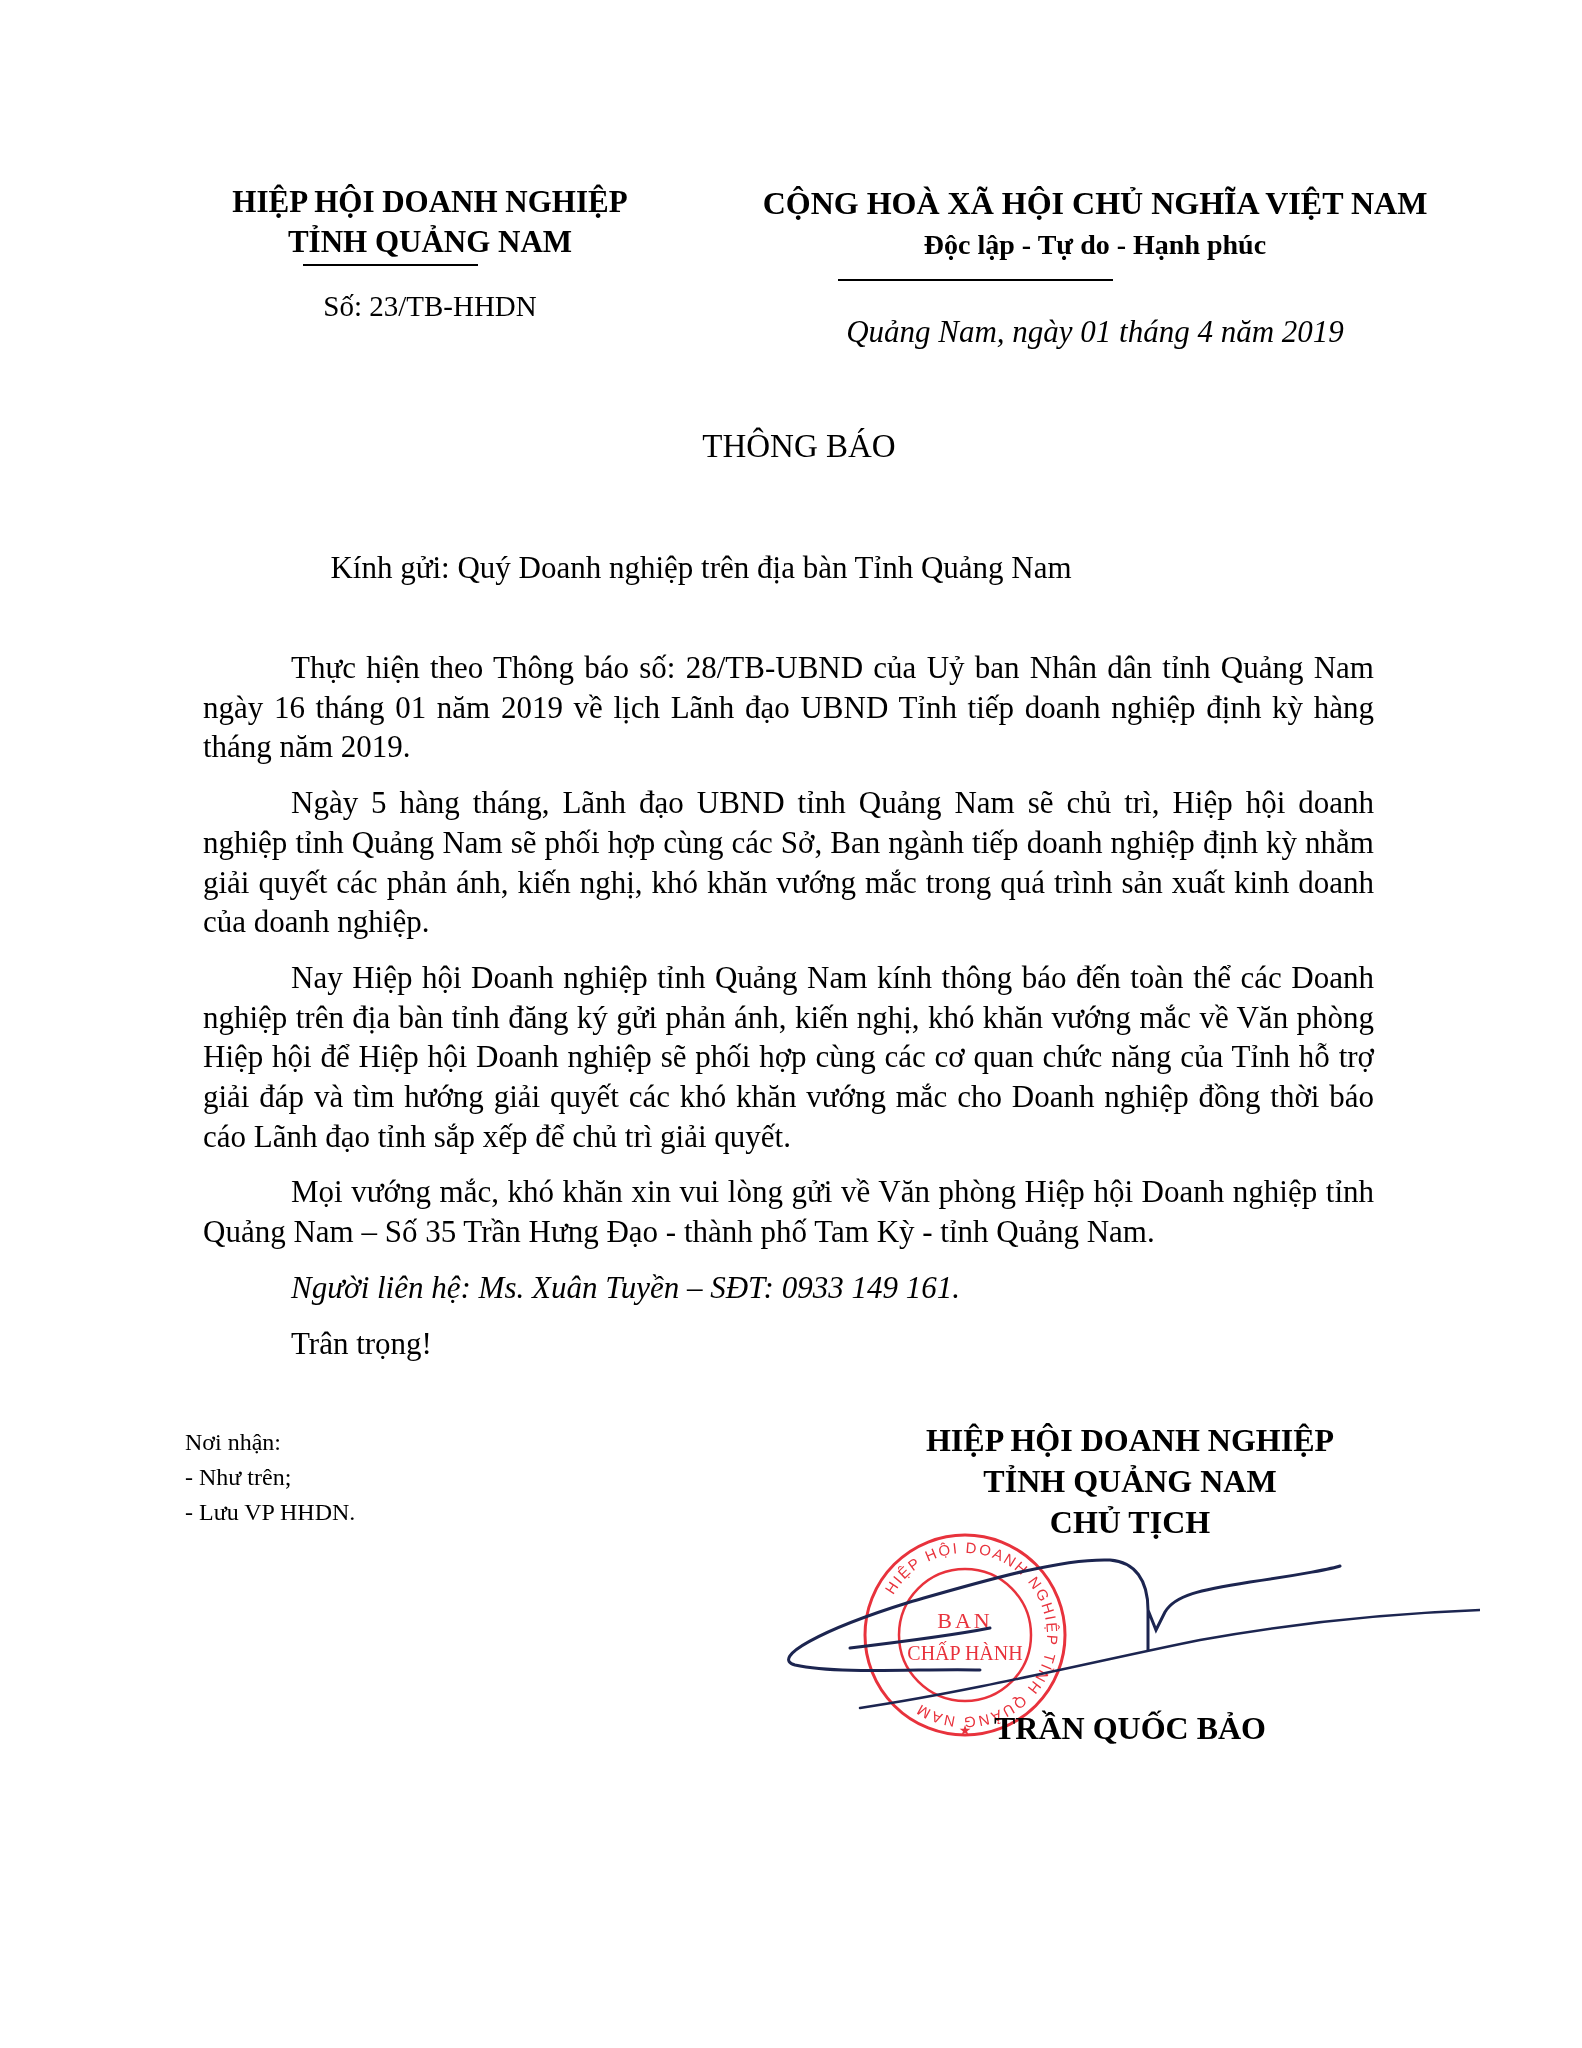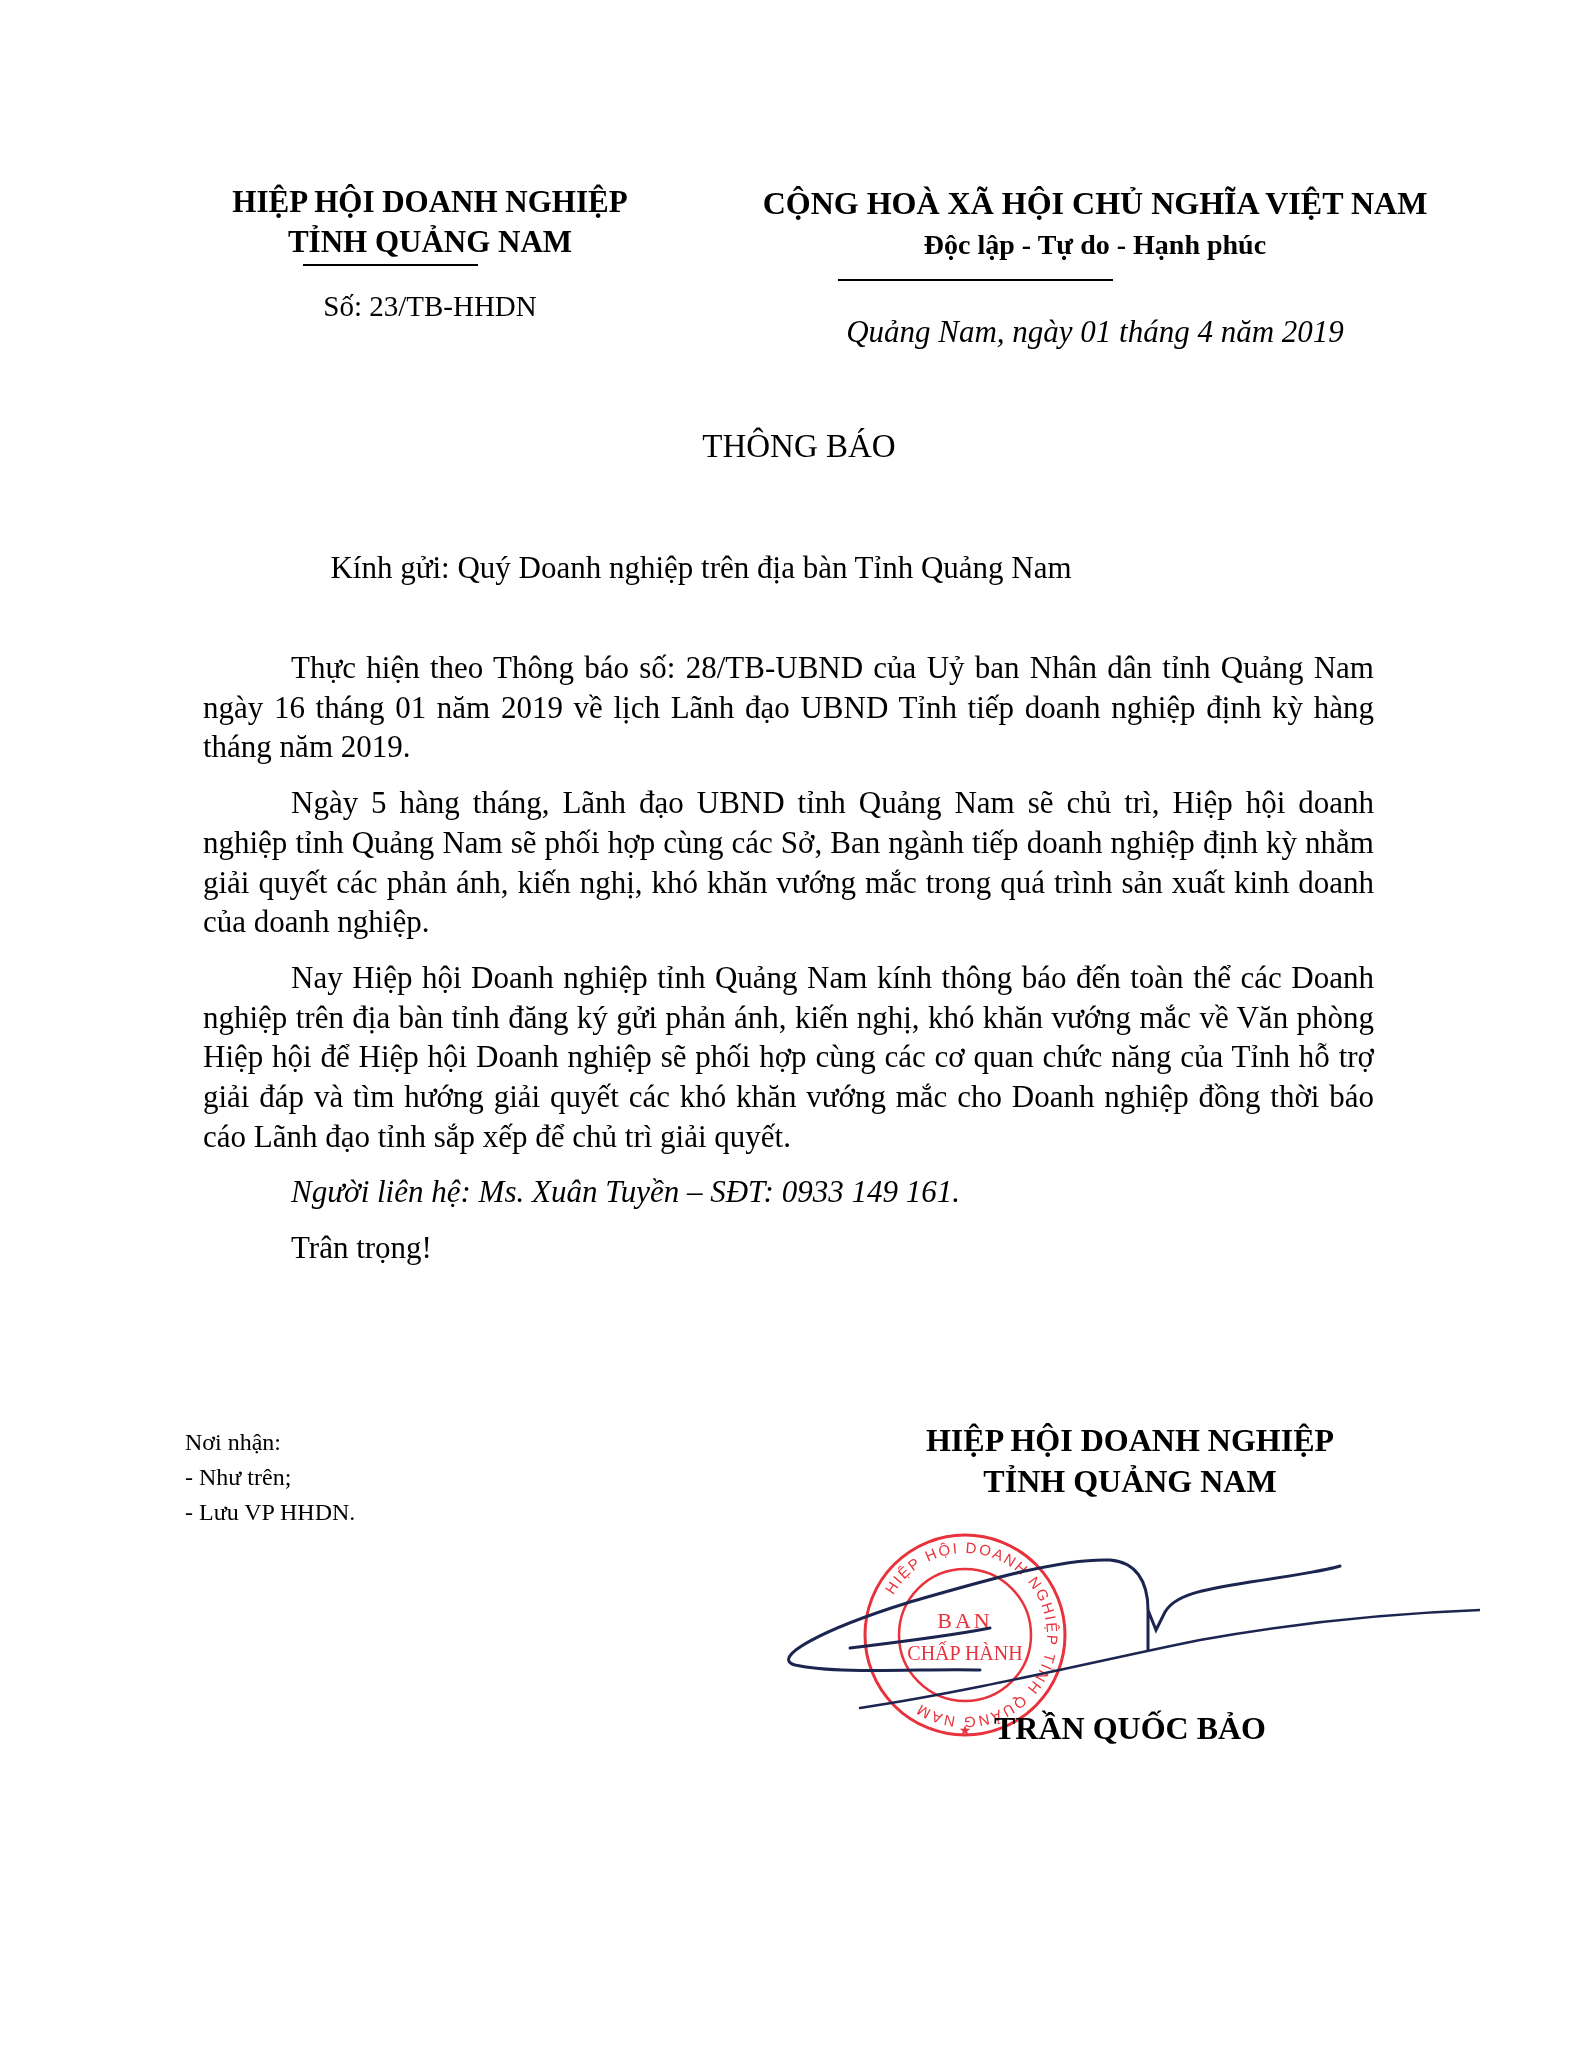--- a/index.html
+++ b/index.html
@@ -58,33 +58,35 @@
 <div class="abs title-block center">
   <div class="t1">THÔNG BÁO</div>
 </div>
 
 <div class="abs to-line">Kính gửi: Quý Doanh nghiệp trên địa bàn Tỉnh Quảng Nam</div>
 
 <div class="abs body">
   <p>Thực hiện theo Thông báo số: 28/TB-UBND của Uỷ ban Nhân dân tỉnh Quảng Nam ngày 16 tháng 01 năm 2019 về lịch Lãnh đạo UBND Tỉnh tiếp doanh nghiệp định kỳ hàng tháng năm 2019.</p>
   <p>Ngày 5 hàng tháng, Lãnh đạo UBND tỉnh Quảng Nam sẽ chủ trì, Hiệp hội doanh nghiệp tỉnh Quảng Nam sẽ phối hợp cùng các Sở, Ban ngành tiếp doanh nghiệp định kỳ nhằm giải quyết các phản ánh, kiến nghị, khó khăn vướng mắc trong quá trình sản xuất kinh doanh của doanh nghiệp.</p>
   <p>Nay Hiệp hội Doanh nghiệp tỉnh Quảng Nam kính thông báo đến toàn thể các Doanh nghiệp trên địa bàn tỉnh đăng ký gửi phản ánh, kiến nghị, khó khăn vướng mắc về Văn phòng Hiệp hội để Hiệp hội Doanh nghiệp sẽ phối hợp cùng các cơ quan chức năng của Tỉnh hỗ trợ giải đáp và tìm hướng giải quyết các khó khăn vướng mắc cho Doanh nghiệp đồng thời báo cáo Lãnh đạo tỉnh sắp xếp để chủ trì giải quyết.</p>
+  <p>Mọi vướng mắc, khó khăn xin vui lòng gửi về Văn phòng Hiệp hội Doanh nghiệp tỉnh Quảng Nam – Số 35 Trần Hưng Đạo - thành phố Tam Kỳ - tỉnh Quảng Nam.</p>
   <p class="italic">Người liên hệ: Ms. Xuân Tuyền – SĐT: 0933 149 161.</p>
   <p>Trân trọng!</p>
 </div>
 
 <div class="abs recipients">
   <div>Nơi nhận:</div>
   <div>- Như trên;</div>
   <div>- Lưu VP HHDN.</div>
 </div>
 
 <div class="abs sign-block center">
   <div class="s">HIỆP HỘI DOANH NGHIỆP</div>
   <div class="s">TỈNH QUẢNG NAM</div>
+  <div class="s">CHỦ TỊCH</div>
 </div>
 
 <svg class="abs stamp" viewBox="0 0 210 210">
   <defs>
     <path id="stampArc" d="M 105,105 m -82,0 a 82,82 0 1,1 164,0 a 82,82 0 1,1 -164,0"></path>
   </defs>
   <circle cx="105" cy="105" r="100" fill="none" stroke="#e8323c" stroke-width="3"></circle>
   <circle cx="105" cy="105" r="66" fill="none" stroke="#e8323c" stroke-width="2.5"></circle>
   <text font-family="Liberation Sans, sans-serif" font-size="15" fill="#e8323c" letter-spacing="2">
     <textPath href="#stampArc" startOffset="8%">HIỆP HỘI DOANH NGHIỆP TỈNH QUẢNG NAM</textPath>

